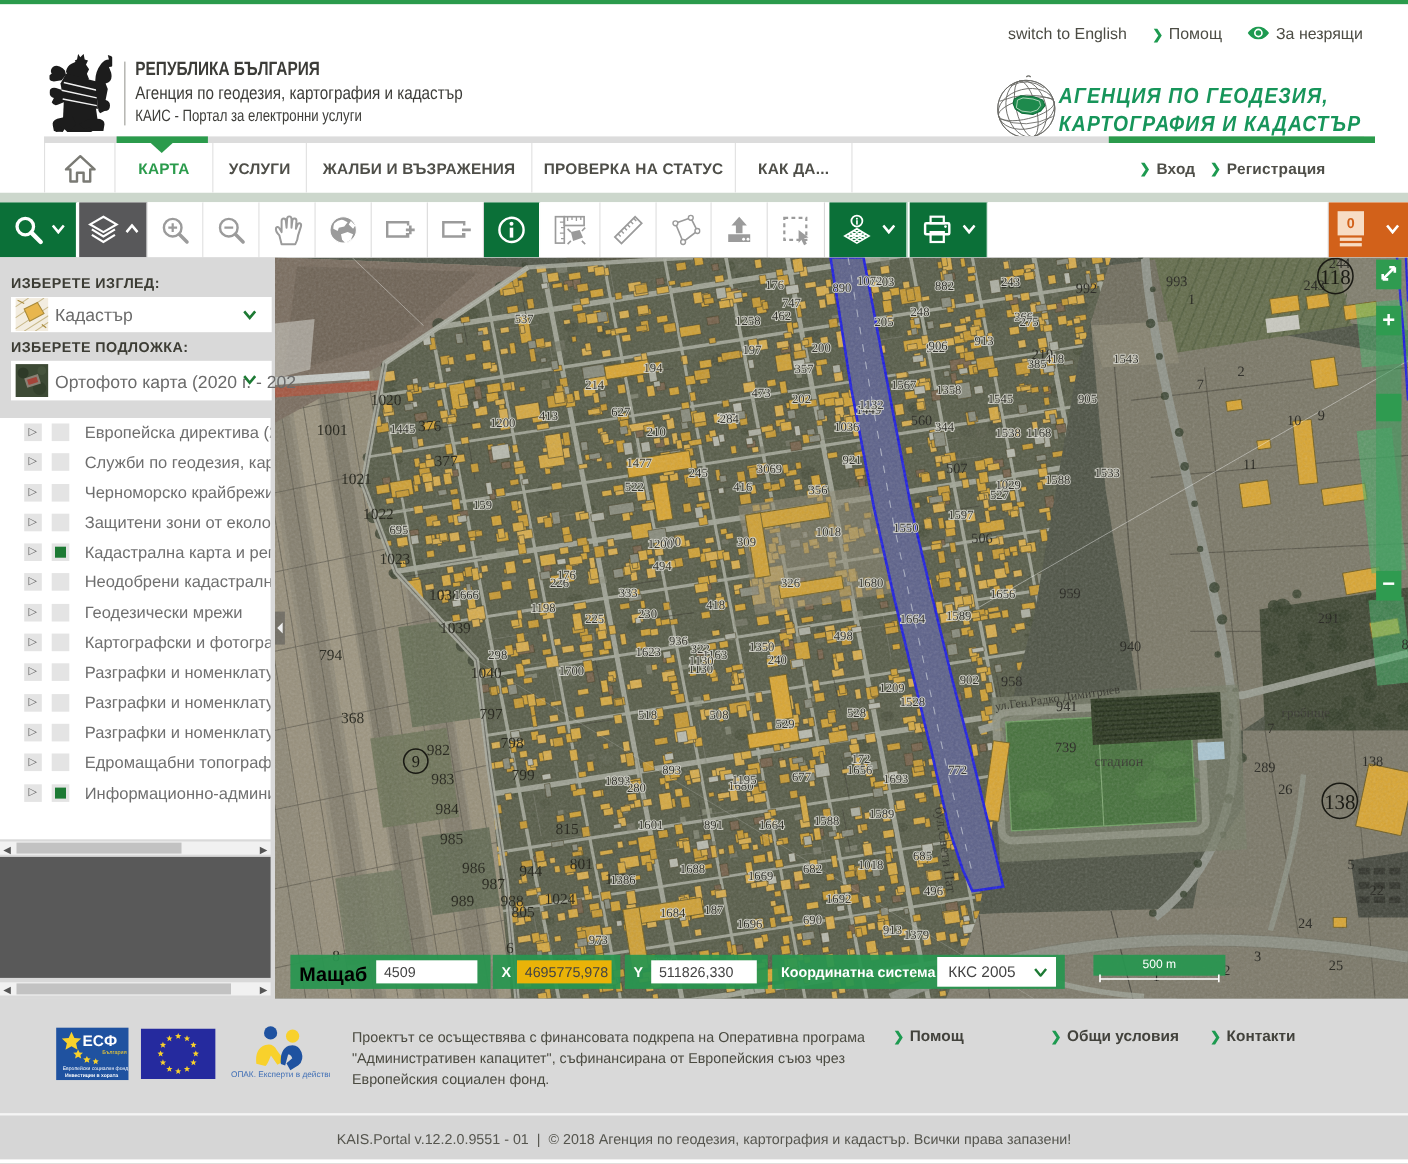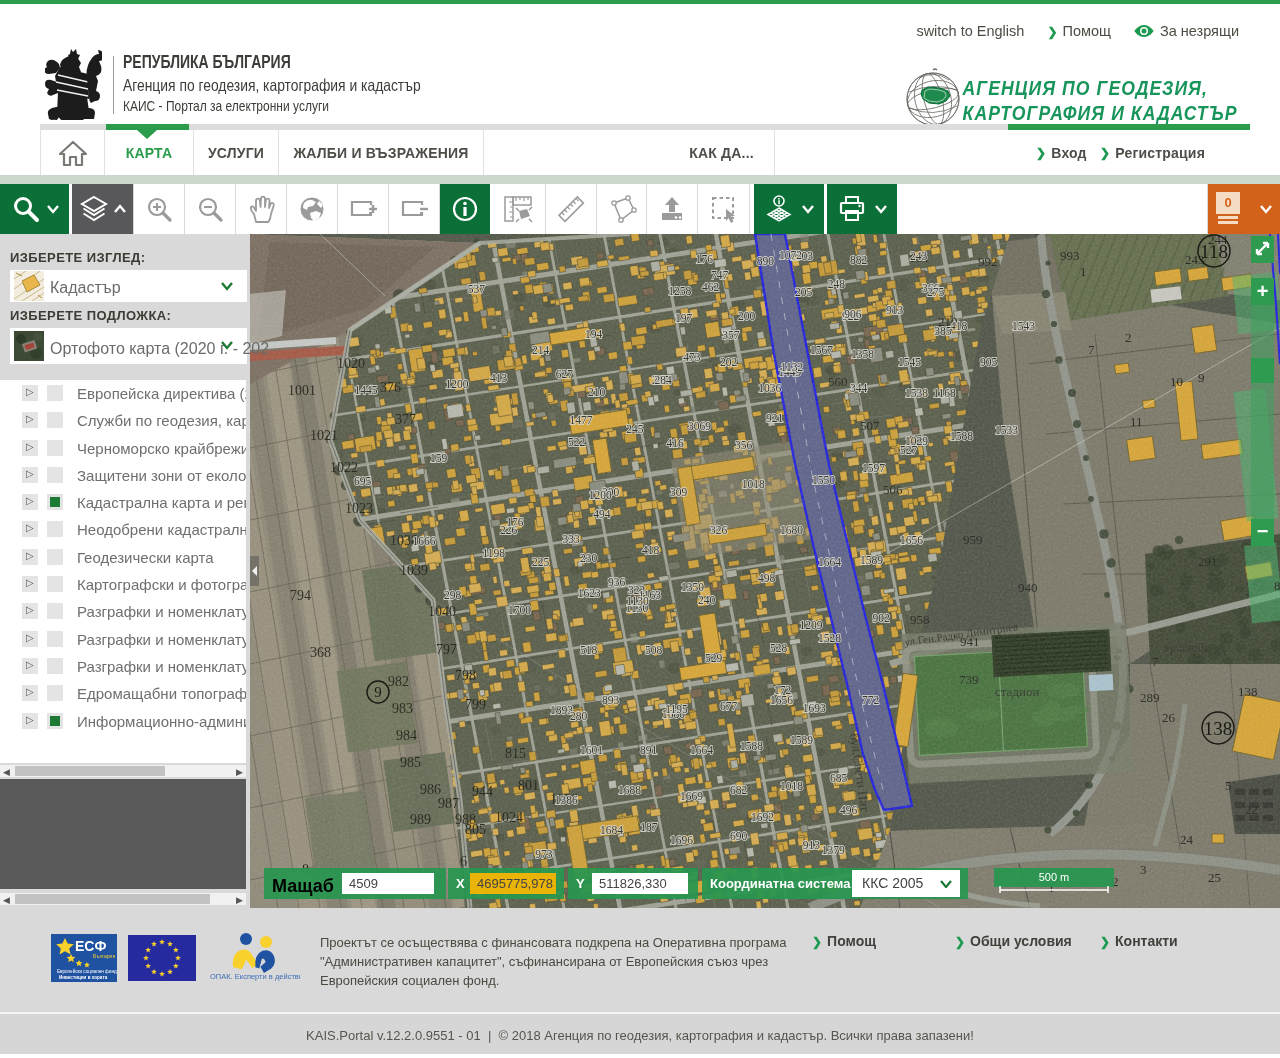--- a/index.html
+++ b/index.html
@@ -118,20 +118,21 @@
   </div>
 <nav>
   <div class="cell first" style="left:40px;width:65px;">
       <svg width="30" height="28" viewBox="0 0 30 28">
         <path d="M15 3 L28 15 L24 15 L24 26 L18 26 L18 18 L12 18 L12 26 L6 26 L6 15 L2 15 Z" fill="none" stroke="#7a7a74" stroke-width="2.2" stroke-linejoin="round"></path>
       </svg>
     </div>
   <div class="cell green" style="left:105px;width:89px;">КАРТА</div>
   <div class="cell" style="left:194px;width:85px;">УСЛУГИ</div>
   <div class="cell" style="left:279px;width:205px;">ЖАЛБИ И ВЪЗРАЖЕНИЯ</div>
+  <div class="cell" style="left:484px;width:185px;">ПРОВЕРКА НА СТАТУС</div>
   <div class="cell" style="left:669px;width:106px;">КАК ДА...</div>
   <div class="right" style="left:1036px;"><b class="garr">❯</b>Вход</div>
   <div class="right" style="left:1100px;"><b class="garr">❯</b>Регистрация</div>
 </nav>
 <div class="sage"></div>
 <div class="toolbar">
     <div class="tb greenb" style="left:0px;width:70px;">
       <svg width="30" height="30" viewBox="0 0 30 30">
         <circle cx="12" cy="12" r="7.5" fill="none" stroke="#fff" stroke-width="3"></circle>
         <line x1="17.5" y1="17.5" x2="26" y2="26" stroke="#fff" stroke-width="4" stroke-linecap="round"></line>
@@ -3186,21 +3187,21 @@
           <div class="txt">Кадастрална карта и регистри</div>
         </div>
         <div class="row">
           <div class="exp"></div>
           <div class="cb"></div>
           <div class="txt">Неодобрени кадастрална карта</div>
         </div>
         <div class="row">
           <div class="exp"></div>
           <div class="cb"></div>
-          <div class="txt">Геодезически карта</div>
+          <div class="txt">Геодезически мрежи</div>
         </div>
         <div class="row">
           <div class="exp"></div>
           <div class="cb"></div>
           <div class="txt">Картографски и фотограметрич</div>
         </div>
         <div class="row">
           <div class="exp"></div>
           <div class="cb"></div>
           <div class="txt">Разграфки и номенклатури (19</div>

